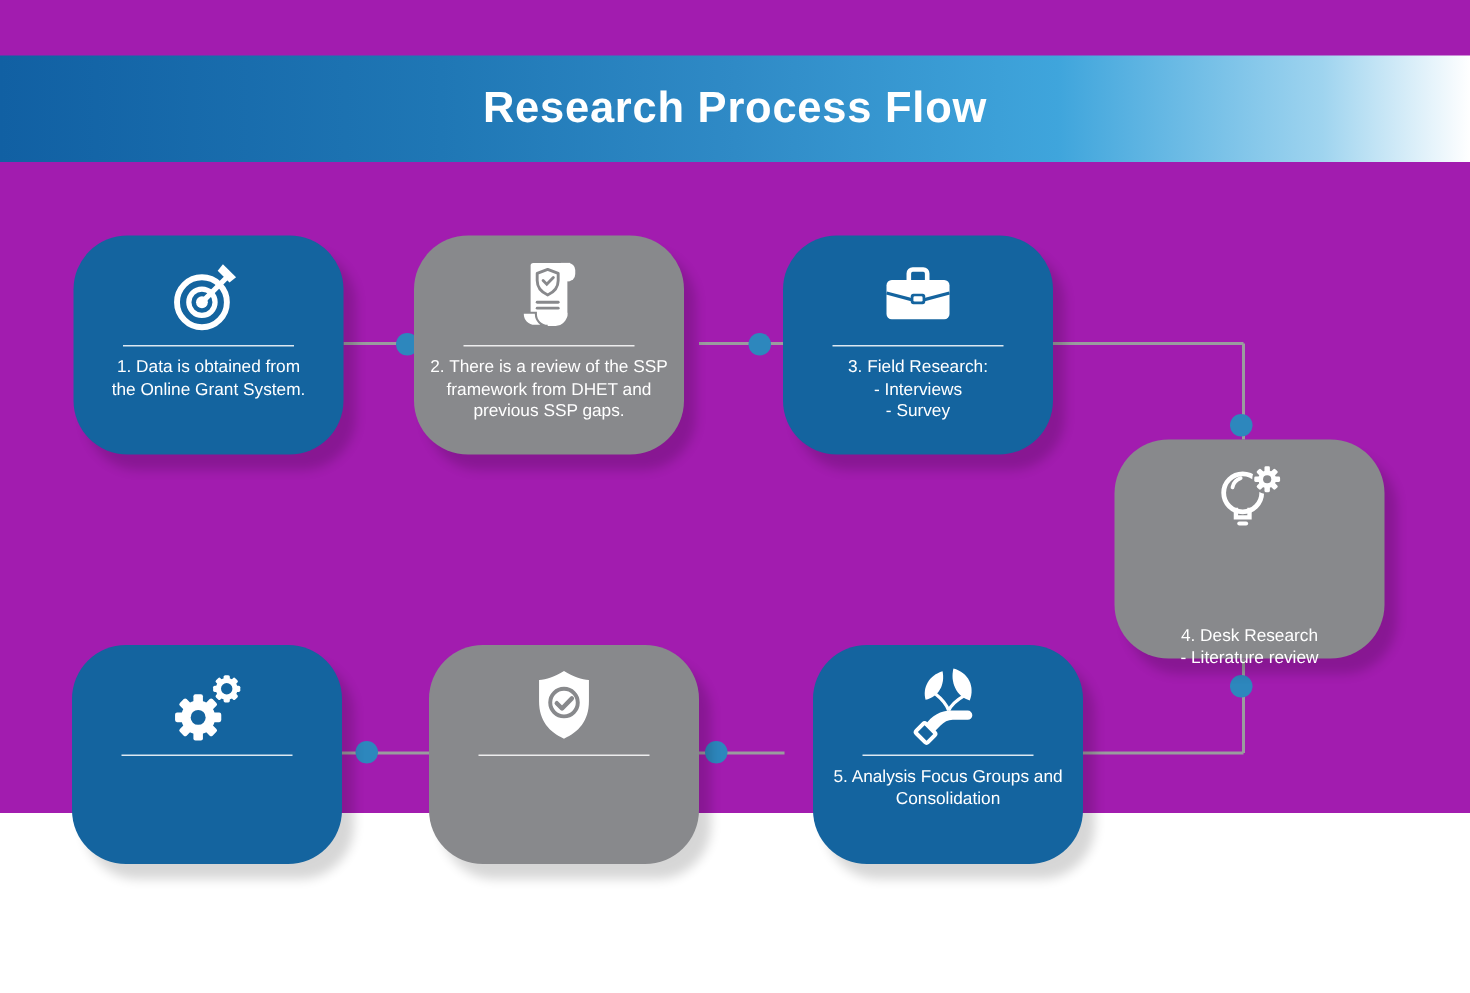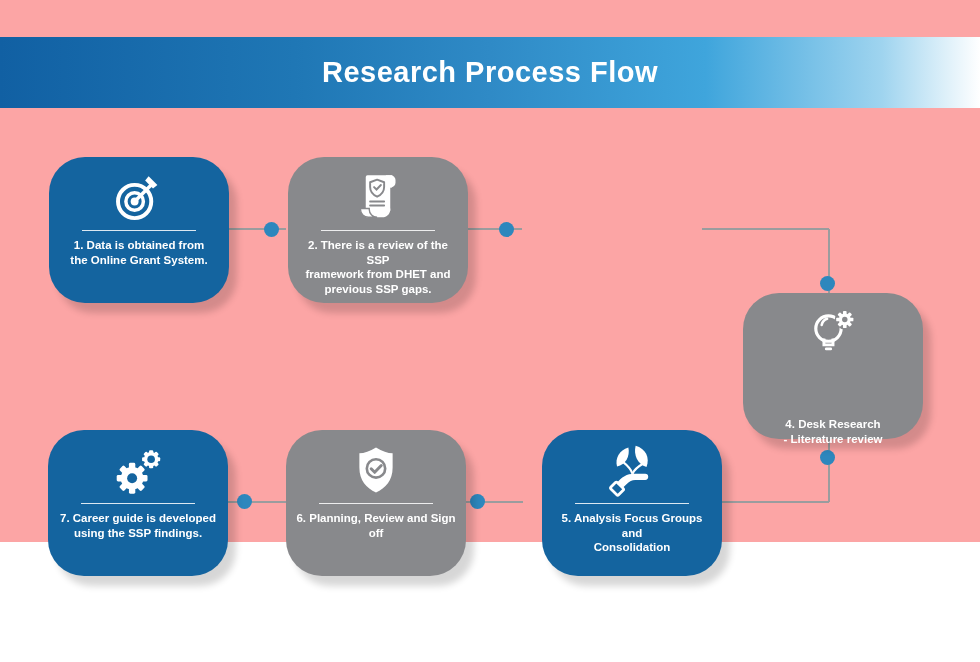--- a/index.html
+++ b/index.html
@@ -7,39 +7,39 @@
     --card-gray:#88898c;
     --dot-blue:#2d87bd;
     --line-gray:#9a9c9e;
     --header-left:#1160a3;
     --header-right:#ffffff;
     --text-white:#ffffff;
   }
   *{margin:0;padding:0;box-sizing:border-box;}
   html,body{width:980px;height:662px;background:#fff;overflow:hidden;
     font-family:"Liberation Sans","DejaVu Sans",sans-serif;}
-  .stage{position:relative;width:980px;height:542px;background:#fca5a5;}
+  .stage{position:relative;width:980px;height:542px;background:#a21caf;}
 
   
   .header{position:absolute;left:0;top:37px;width:980px;height:71px;
     background:linear-gradient(90deg,var(--header-left) 0%,#1f77b5 30%,#2f8ac6 50%,#3fa5dc 72%,#9fd4ef 90%,var(--header-right) 100%);
     display:flex;align-items:center;justify-content:center;}
   .header h1{color:var(--text-white);font-size:29px;font-weight:bold;letter-spacing:.5px;}
 
   
   .card{position:absolute;width:180px;height:146px;border-radius:36px;
     box-shadow:8px 10px 7px rgba(0,0,0,0.16);
     display:flex;flex-direction:column;align-items:center;padding-top:15px;}
   .card.blue{background:var(--card-blue);}
   .card.blue .icon{color:var(--card-blue);}
   .card.gray{background:var(--card-gray);}
   .card.gray .icon{color:var(--card-gray);}
   .card .icon{height:52px;display:flex;align-items:center;justify-content:center;}
   .card .divider{width:114px;height:1px;background:rgba(255,255,255,0.85);margin:6px 0 7px 0;}
-  .card .label{color:var(--text-white);font-size:11.5px;font-weight:bold;line-height:1.28;
+  .card .label{color:var(--text-white);font-size:11.5px;font-weight:normal;line-height:1.28;
     text-align:center;white-space:pre-line;padding:0 8px;}
 
   
   .hline{position:absolute;height:2px;background:var(--line-gray);}
   .vline{position:absolute;width:2px;background:var(--line-gray);}
   .dot{position:absolute;width:15px;height:15px;border-radius:50%;background:var(--dot-blue);}
 </style>
 </head>
 <body>
 
@@ -73,40 +73,56 @@
         <circle cx="27" cy="36" r="4.5" fill="#fff"></circle>
         <line x1="29" y1="34" x2="47" y2="16" stroke="#fff" stroke-width="4" stroke-linecap="round"></line>
         <path d="M43 7 L53 17 L48 21 L39 12 Z" fill="#fff"></path>
       </svg>
     </div>
     <div class="divider"></div>
     <div class="label">1. Data is obtained from
 the Online Grant System.</div>
   </div>
 
-  <div class="card gray" style="left:288px;top:157px;">
+  <div class="card gray" style="left:276px;top:157px;">
     <div class="icon">
       <svg width="56" height="56" viewBox="0 0 64 64">
         <rect x="18" y="6" width="28" height="42" rx="2" fill="#fff"></rect>
         <rect x="41" y="6" width="11" height="14" rx="5.5" fill="#fff"></rect>
         <rect x="41" y="6" width="7" height="14" fill="#fff"></rect>
         <path d="M12 44 h34 v1 c0 5 -4 9 -9 9 H21 c-5 0 -9 -4 -9 -9 Z" fill="#fff"></path>
         <path d="M21 54 c-5 0 -9 -4 -9 -9 v-1 h10 v1 c0 5 4 9 9 9 Z" fill="#fff" stroke="currentColor" stroke-width="1.6"></path>
         <path d="M31 11 l8 3 v5.5 c0 5.5 -3.5 9 -8 11 c-4.5 -2 -8 -5.5 -8 -11 V14 Z" fill="none" stroke="currentColor" stroke-width="2.2" stroke-linejoin="round"></path>
         <path d="M27.5 19.5 l2.8 2.8 5 -5.2" fill="none" stroke="currentColor" stroke-width="2.2" stroke-linecap="round"></path>
         <line x1="23" y1="36" x2="39" y2="36" stroke="currentColor" stroke-width="2.2" stroke-linecap="round"></line>
         <line x1="23" y1="40.5" x2="39" y2="40.5" stroke="currentColor" stroke-width="2.2" stroke-linecap="round"></line>
       </svg>
     </div>
     <div class="divider"></div>
     <div class="label">2. There is a review of the SSP
 framework from DHET and
 previous SSP gaps.</div>
   </div>
 
+  <div class="card blue" style="left:522px;top:157px;">
+    <div class="icon">
+      <svg width="56" height="56" viewBox="0 0 64 64">
+        <path d="M25 19 v-5 a3 3 0 0 1 3 -3 h8 a3 3 0 0 1 3 3 v5" fill="none" stroke="#fff" stroke-width="3.5"></path>
+        <rect x="8" y="19" width="48" height="30" rx="4" fill="#fff"></rect>
+        <path d="M8 29 L27 34" stroke="currentColor" stroke-width="2.4"></path>
+        <path d="M56 29 L37 34" stroke="currentColor" stroke-width="2.4"></path>
+        <rect x="26.5" y="29.5" width="11" height="8" rx="2" fill="currentColor"></rect>
+        <rect x="28.5" y="31.5" width="7" height="4" rx="1" fill="#fff"></rect>
+      </svg>
+    </div>
+    <div class="divider"></div>
+    <div class="label">3. Field Research:
+- Interviews
+- Survey</div>
+  </div>
 
   <div class="card gray" style="left:743px;top:293px;gap:22px;">
     <div class="icon">
       <svg width="58" height="58" viewBox="0 0 64 64">
         <circle cx="27" cy="26" r="14" fill="none" stroke="#fff" stroke-width="3.5"></circle>
         <path d="M19.5 22 A 9 9 0 0 1 25.5 15.2" fill="none" stroke="#fff" stroke-width="2.8" stroke-linecap="round"></path>
         <path d="M22 37 v7 h10 v-7" fill="none" stroke="#fff" stroke-width="3.2"></path>
         <path d="M24.5 48.5 h5" stroke="#fff" stroke-width="3" stroke-linecap="round"></path>
         <circle cx="45" cy="16" r="11" fill="currentColor"></circle>
         <g fill="#fff">
@@ -146,21 +162,20 @@
 
   <div class="card gray" style="left:286px;top:430px;">
     <div class="icon">
       <svg width="56" height="56" viewBox="0 0 64 64">
         <path d="M32 5 C39 9.5 45.5 11.5 51 11.8 V28 C51 43 43 51.5 32 56.5 C21 51.5 13 43 13 28 V11.8 C18.5 11.5 25 9.5 32 5 Z" fill="#fff"></path>
         <circle cx="32" cy="29" r="10.5" fill="none" stroke="currentColor" stroke-width="3"></circle>
         <path d="M26.5 29.5 L30.5 33.5 L38 25.8" fill="none" stroke="currentColor" stroke-width="3.4" stroke-linecap="round" stroke-linejoin="round"></path>
       </svg>
     </div>
     <div class="divider"></div>
-    <div class="label">6. Planning, Review and Sign off</div>
   </div>
 
   <div class="card blue" style="left:48px;top:430px;">
     <div class="icon">
       <svg width="58" height="58" viewBox="0 0 64 64">
         <g fill="#fff">
           <rect x="22" y="23" width="7" height="9" rx="1.5" transform="rotate(0 25.5 40)"></rect>
           <rect x="22" y="23" width="7" height="9" rx="1.5" transform="rotate(45 25.5 40)"></rect>
           <rect x="22" y="23" width="7" height="9" rx="1.5" transform="rotate(90 25.5 40)"></rect>
           <rect x="22" y="23" width="7" height="9" rx="1.5" transform="rotate(135 25.5 40)"></rect>
@@ -179,17 +194,15 @@
           <rect x="44.2" y="9" width="4.6" height="6" rx="1.2" transform="rotate(180 46.5 19)"></rect>
           <rect x="44.2" y="9" width="4.6" height="6" rx="1.2" transform="rotate(225 46.5 19)"></rect>
           <rect x="44.2" y="9" width="4.6" height="6" rx="1.2" transform="rotate(270 46.5 19)"></rect>
           <rect x="44.2" y="9" width="4.6" height="6" rx="1.2" transform="rotate(315 46.5 19)"></rect>
           <circle cx="46.5" cy="19" r="8"></circle>
         </g>
         <circle cx="46.5" cy="19" r="4.2" fill="currentColor"></circle>
       </svg>
     </div>
     <div class="divider"></div>
-    <div class="label">7. Career guide is developed
-using the SSP findings.</div>
   </div>
 
 </div>
 
 </body></html>

